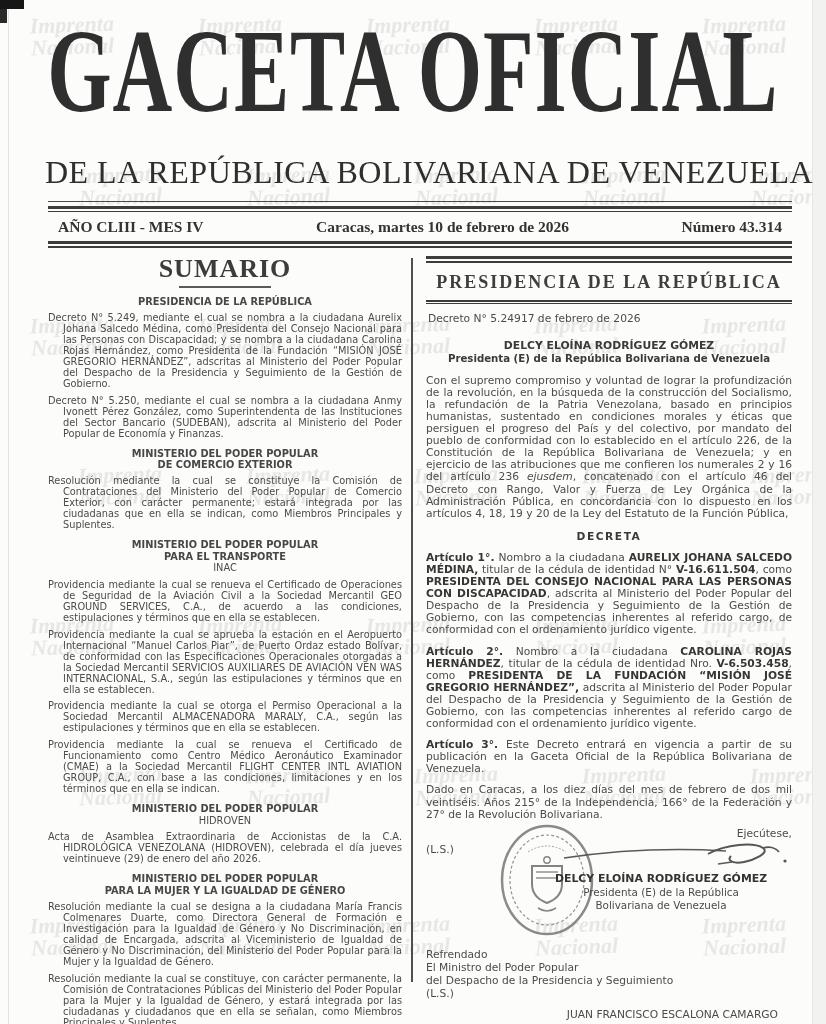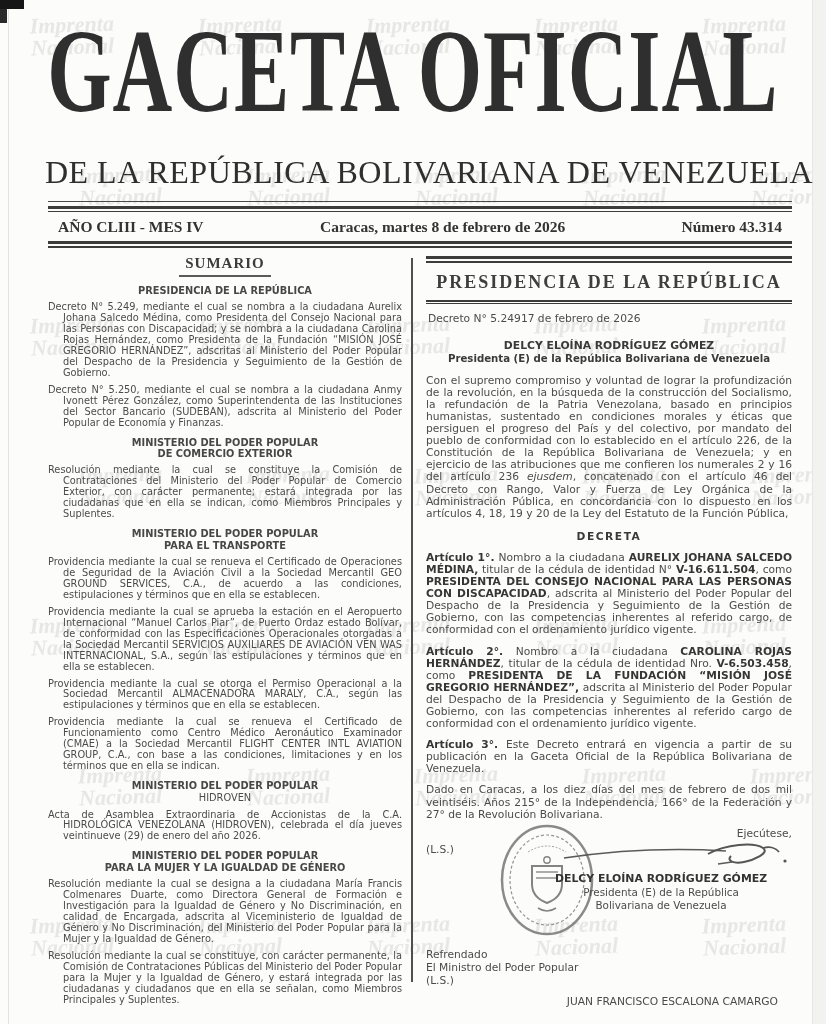--- a/index.html
+++ b/index.html
@@ -41,21 +41,21 @@
   
   .cols{display:flex;margin:8px 34px 0 48px;align-items:stretch;}
   .col-left{width:354px;flex:0 0 354px;color:#4b4b4b;font-size:9.8px;line-height:1.12;
             text-align:justify;padding-right:9px;}
   .divider{flex:0 0 2px;width:2px;background:#4f4f4f;margin-top:2px;height:724px;}
   .col-right{flex:1;padding-left:13px;color:#4b4b4b;font-size:10.7px;line-height:1.13;
              text-align:justify;}
 
   
   .sumario{ text-align:center;font-family:"Liberation Serif",serif;font-weight:700;
-            font-size:15px;letter-spacing:1px;color:#3c3c3c;line-height:1;}
+            font-size:26px;letter-spacing:1px;color:#3c3c3c;line-height:1;}
   .sumario-rule{width:92px;height:2px;background:#5a5a5a;margin:4px auto 8px;}
   .sec-head{text-align:center;font-weight:700;color:#474747;margin-top:8px;line-height:1.15;}
   .sec-sub{text-align:center;margin-top:1px;}
   .sum-item{margin:6px 0 0;padding-left:15px;text-indent:-15px;}
 
   
   .pres-head .rule-double-b{margin-bottom:0;}
   .pres-title{text-align:center;font-family:"Liberation Serif",serif;font-weight:700;
               font-size:18px;letter-spacing:2px;color:#3e3e3e;padding:9px 0 8px;}
   .pres-rule-bot{height:1px;border-top:2px solid #3c3c3c;border-bottom:1px solid #3c3c3c;}
@@ -237,21 +237,21 @@
         <span class="gaceta">GACETA OFICIAL</span>
       </div>
       <div class="subtitle">DE LA REPÚBLICA BOLIVARIANA DE VENEZUELA</div>
     </div>
 
     <div class="rules-area">
       <div class="rule-thin"></div>
       <div class="rule-double"></div>
       <div class="info-bar">
         <span>AÑO CLIII - MES IV</span>
-        <span>Caracas, martes 8 de febrero de 2026</span>
+        <span>Caracas, martes 10 de febrero de 2026</span>
         <span>Número 43.314</span>
       </div>
       <div class="rule-double-b"></div>
     </div>
 
     <div class="cols">
 
       <div class="col-left">
         <div class="sumario">SUMARIO</div>
         <div class="sumario-rule"></div>
@@ -263,20 +263,21 @@
             <p class="sum-item">Decreto N° 5.250, mediante el cual se nombra a la ciudadana Anmy Ivonett Pérez González, como Superintendenta de las Instituciones del Sector Bancario (SUDEBAN), adscrita al Ministerio del Poder Popular de Economía y Finanzas.</p>
             <div class="sec-head">
               <div>MINISTERIO DEL PODER POPULAR</div>
               <div>DE COMERCIO EXTERIOR</div>
             </div>
             <p class="sum-item">Resolución mediante la cual se constituye la Comisión de Contrataciones del Ministerio del Poder Popular de Comercio Exterior, con carácter permanente; estará integrada por las ciudadanas que en ella se indican, como Miembros Principales y Suplentes.</p>
             <div class="sec-head">
               <div>MINISTERIO DEL PODER POPULAR</div>
               <div>PARA EL TRANSPORTE</div>
             </div>
+            <div class="sec-sub">INAC</div>
             <p class="sum-item">Providencia mediante la cual se renueva el Certificado de Operaciones de Seguridad de la Aviación Civil a la Sociedad Mercantil GEO GROUND SERVICES, C.A., de acuerdo a las condiciones, estipulaciones y términos que en ella se establecen.</p>
             <p class="sum-item">Providencia mediante la cual se aprueba la estación en el Aeropuerto Internacional “Manuel Carlos Piar”, de Puerto Ordaz estado Bolívar, de conformidad con las Especificaciones Operacionales otorgadas a la Sociedad Mercantil SERVICIOS AUXILIARES DE AVIACIÓN VEN WAS INTERNACIONAL, S.A., según las estipulaciones y términos que en ella se establecen.</p>
             <p class="sum-item">Providencia mediante la cual se otorga el Permiso Operacional a la Sociedad Mercantil ALMACENADORA MARALY, C.A., según las estipulaciones y términos que en ella se establecen.</p>
             <p class="sum-item">Providencia mediante la cual se renueva el Certificado de Funcionamiento como Centro Médico Aeronáutico Examinador (CMAE) a la Sociedad Mercantil FLIGHT CENTER INTL AVIATION GROUP, C.A., con base a las condiciones, limitaciones y en los términos que en ella se indican.</p>
             <div class="sec-head">
               <div>MINISTERIO DEL PODER POPULAR</div>
             </div>
             <div class="sec-sub">HIDROVEN</div>
             <p class="sum-item">Acta de Asamblea Extraordinaria de Accionistas de la C.A. HIDROLÓGICA VENEZOLANA (HIDROVEN), celebrada el día jueves veintinueve (29) de enero del año 2026.</p>
             <div class="sec-head">
@@ -339,20 +340,21 @@
           <div class="sig-block">
             <div class="sig-name">DELCY ELOÍNA RODRÍGUEZ GÓMEZ</div>
             <div class="sig-t">Presidenta (E) de la República</div>
             <div class="sig-t">Bolivariana de Venezuela</div>
           </div>
         </div>
 
         <div class="refrendado">
             <div>Refrendado</div>
             <div>El Ministro del Poder Popular</div>
+            <div>del Despacho de la Presidencia y Seguimiento</div>
             <div>(L.S.)</div>
           </div>
 
         <div class="minister">JUAN FRANCISCO ESCALONA CAMARGO</div>
       </div>
     </div>
   </div>
 </div>
 
 </body></html>

